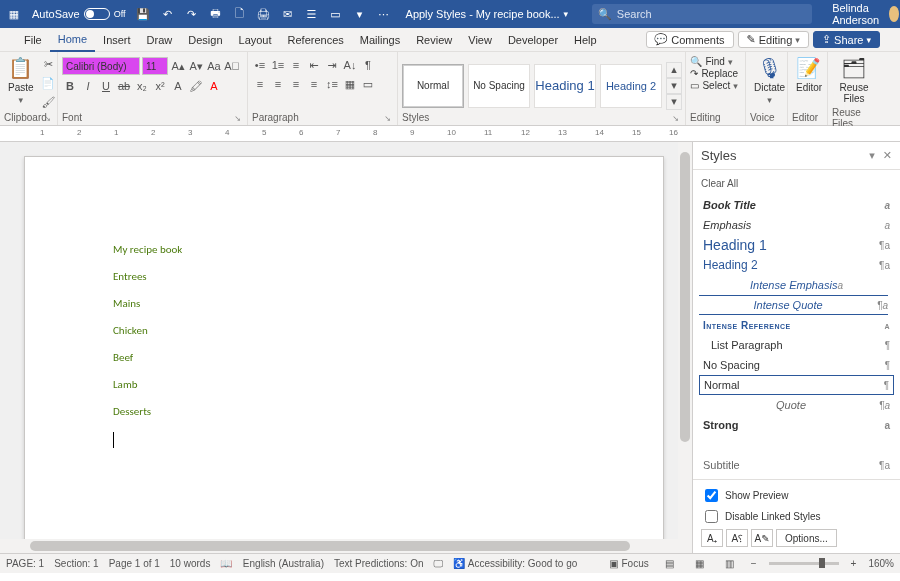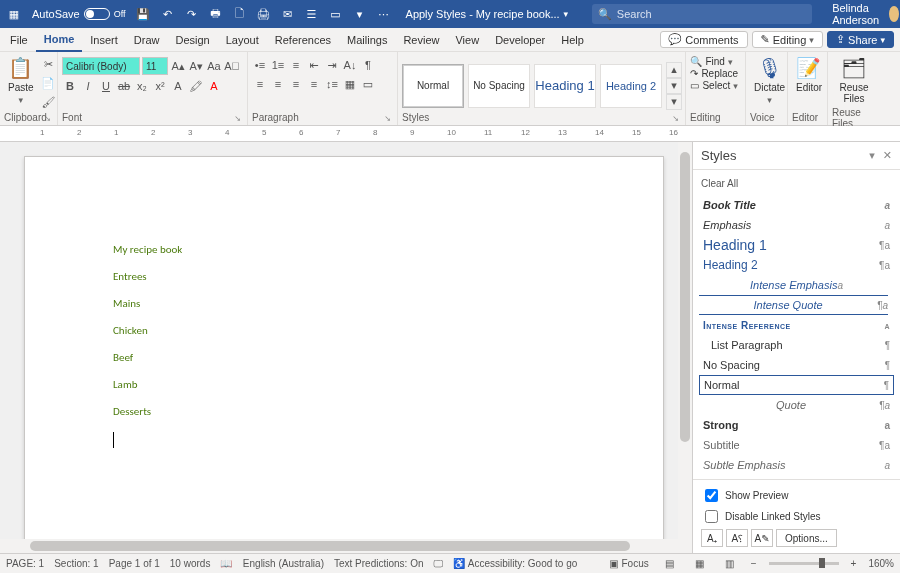--- a/index.html
+++ b/index.html
@@ -9,39 +9,39 @@
   .tb-btn { height:20px; min-width:20px; display:flex; align-items:center; justify-content:center; font-size:11px; border-radius:2px; }
   .autosave { display:flex; align-items:center; gap:4px; font-size:11px; margin:0 4px; }
   .switch { width:26px; height:12px; border:1px solid #fff; border-radius:6px; position:relative; }
   .switch::after { content:""; position:absolute; width:8px; height:8px; background:#fff; border-radius:50%; top:1px; left:1px; }
   .doc-title { flex:0 0 auto; margin:0 8px; display:flex; align-items:center; gap:4px; font-size:11px; }
   .search { flex:0 0 220px; height:20px; background:#426aa8; border-radius:3px; display:flex; align-items:center; padding:0 6px; color:#d8e1f0; margin:0 12px; }
   .spacer { flex:1; }
   .user { display:flex; align-items:center; gap:4px; margin-right:6px; }
   .avatar { width:16px; height:16px; border-radius:50%; background:#e8c07d; }
   
-  .menubar { height:24px; background:#f3f2f1; display:flex; align-items:center; padding:0 2px; border-bottom:1px solid #e1dfdd; }
+  .menubar { height:24px; background:#f3f2f1; display:flex; align-items:center; padding:0 16px; border-bottom:1px solid #e1dfdd; }
   .menu-item { padding:0 8px; height:24px; display:flex; align-items:center; font-size:11px; color:#323130; }
-  .menu-item.active { color:#2b579a; font-weight:700; }
+  .menu-item.active { color:#2b579a; font-weight:400; }
   .menu-item.active::after { content:""; position:absolute; }
   .menu-underline { border-bottom:2px solid #2b579a; }
   .menu-right { margin-left:auto; display:flex; gap:4px; padding-right:4px; }
   .pill { border:1px solid #c8c6c4; border-radius:3px; padding:1px 8px; font-size:11px; display:flex; align-items:center; gap:3px; background:#fff; }
   .pill.share { background:#2b579a; color:#fff; border-color:#2b579a; }
   
   .ribbon { height:74px; background:#f3f2f1; display:flex; border-bottom:1px solid #d0cecd; }
   .group { border-right:1px solid #e1dfdd; display:flex; flex-direction:column; padding:2px 4px 0; position:relative; }
   .group-body { flex:1; display:flex; align-items:flex-start; gap:3px; }
   .group-label { text-align:left; font-size:10px; color:#605e5c; padding:1px 0 2px; position:relative; }
   .group-label .launcher { position:absolute; right:2px; bottom:2px; font-size:8px; color:#888; }
   .vbtn { display:flex; flex-direction:column; align-items:center; justify-content:center; padding:2px 4px; font-size:10px; gap:2px; }
   .ic { width:16px; height:16px; display:flex; align-items:center; justify-content:center; font-size:13px; }
   .ic-lg { width:24px; height:24px; font-size:20px; }
   .font-row { display:flex; gap:2px; align-items:center; }
-  .combo { border:1px solid #c8c6c4; background:#5eead4; height:18px; display:flex; align-items:center; padding:0 3px; font-size:10px; }
+  .combo { border:1px solid #c8c6c4; background:#d946ef; height:18px; display:flex; align-items:center; padding:0 3px; font-size:10px; }
   .smbtn { width:16px; height:16px; display:flex; align-items:center; justify-content:center; font-size:11px; color:#555; }
   .style-gallery { display:flex; gap:4px; align-items:center; }
   .style-box { width:62px; height:44px; border:1px solid #e1dfdd; background:#fff; display:flex; align-items:center; justify-content:center; font-size:10px; }
   .style-box.sel { border:1px solid #b0b0b0; box-shadow:inset 0 0 0 1px #d0d0d0; }
   .style-box.h1 { color:#2b579a; font-size:13px; }
   .style-box.h2 { color:#2b579a; font-size:11px; }
   
   .ruler-h { height:16px; background:#fff; border-bottom:1px solid #d0cecd; display:flex; align-items:center; padding-left:24px; font-size:8px; color:#777; position:relative; overflow:hidden;}
   .ruler-h span { position:absolute; top:2px; }
   
@@ -66,21 +66,21 @@
   .sr-emphasis { font-style:italic; }
   .sr-heading1 { color:#2b579a; font-size:14px; }
   .sr-heading2 { color:#2b579a; font-size:12px; }
   .sr-intense-emph { font-style:italic; color:#2b579a;justify-content:center; }
   .sr-intense-quote { color:#2b579a; font-style:italic; text-align:center; flex:1; border-top:1px solid #2b579a; border-bottom:1px solid #2b579a; padding:1px 0; margin-right:6px;}
   .sr-intense-ref { font-variant:small-caps; color:#2b579a; font-weight:bold; letter-spacing:.5px; font-size:10px;}
   .sr-listpara { padding-left:12px; }
   .sr-normal-sel { border:1px solid #2b579a; background:#fff; }
   .sr-quote { font-style:italic; color:#666; text-align:center; flex:1; }
   .sr-strong { font-weight:bold; }
-  .sr-subtitle { color:#666; }
+  .sr-subtitle { color:#666;margin-top:20px; }
   .sr-subtle-emph { font-style:italic; color:#666; }
   .sr-subtle-ref { font-variant:small-caps; color:#666; font-size:10px; letter-spacing:.5px;}
   .pane-foot { padding:6px 8px; border-top:1px solid #e1dfdd; font-size:10px; }
   .pane-foot label { display:flex; align-items:center; gap:4px; margin-bottom:2px; }
   .pane-foot .btnrow { display:flex; gap:3px; align-items:center; margin-top:3px;}
   .sqbtn { border:1px solid #c8c6c4; background:#fff; width:22px; height:18px; display:flex; align-items:center; justify-content:center; font-size:10px; }
   .optbtn { border:1px solid #c8c6c4; background:#fff; height:18px; padding:0 8px; display:flex; align-items:center; font-size:10px;}
   
   .status { height:20px; background:#f3f2f1; border-top:1px solid #d0cecd; display:flex; align-items:center; padding:0 6px; font-size:10px; color:#555; gap:10px; }
   .status .right { margin-left:auto; display:flex; align-items:center; gap:12px; }

